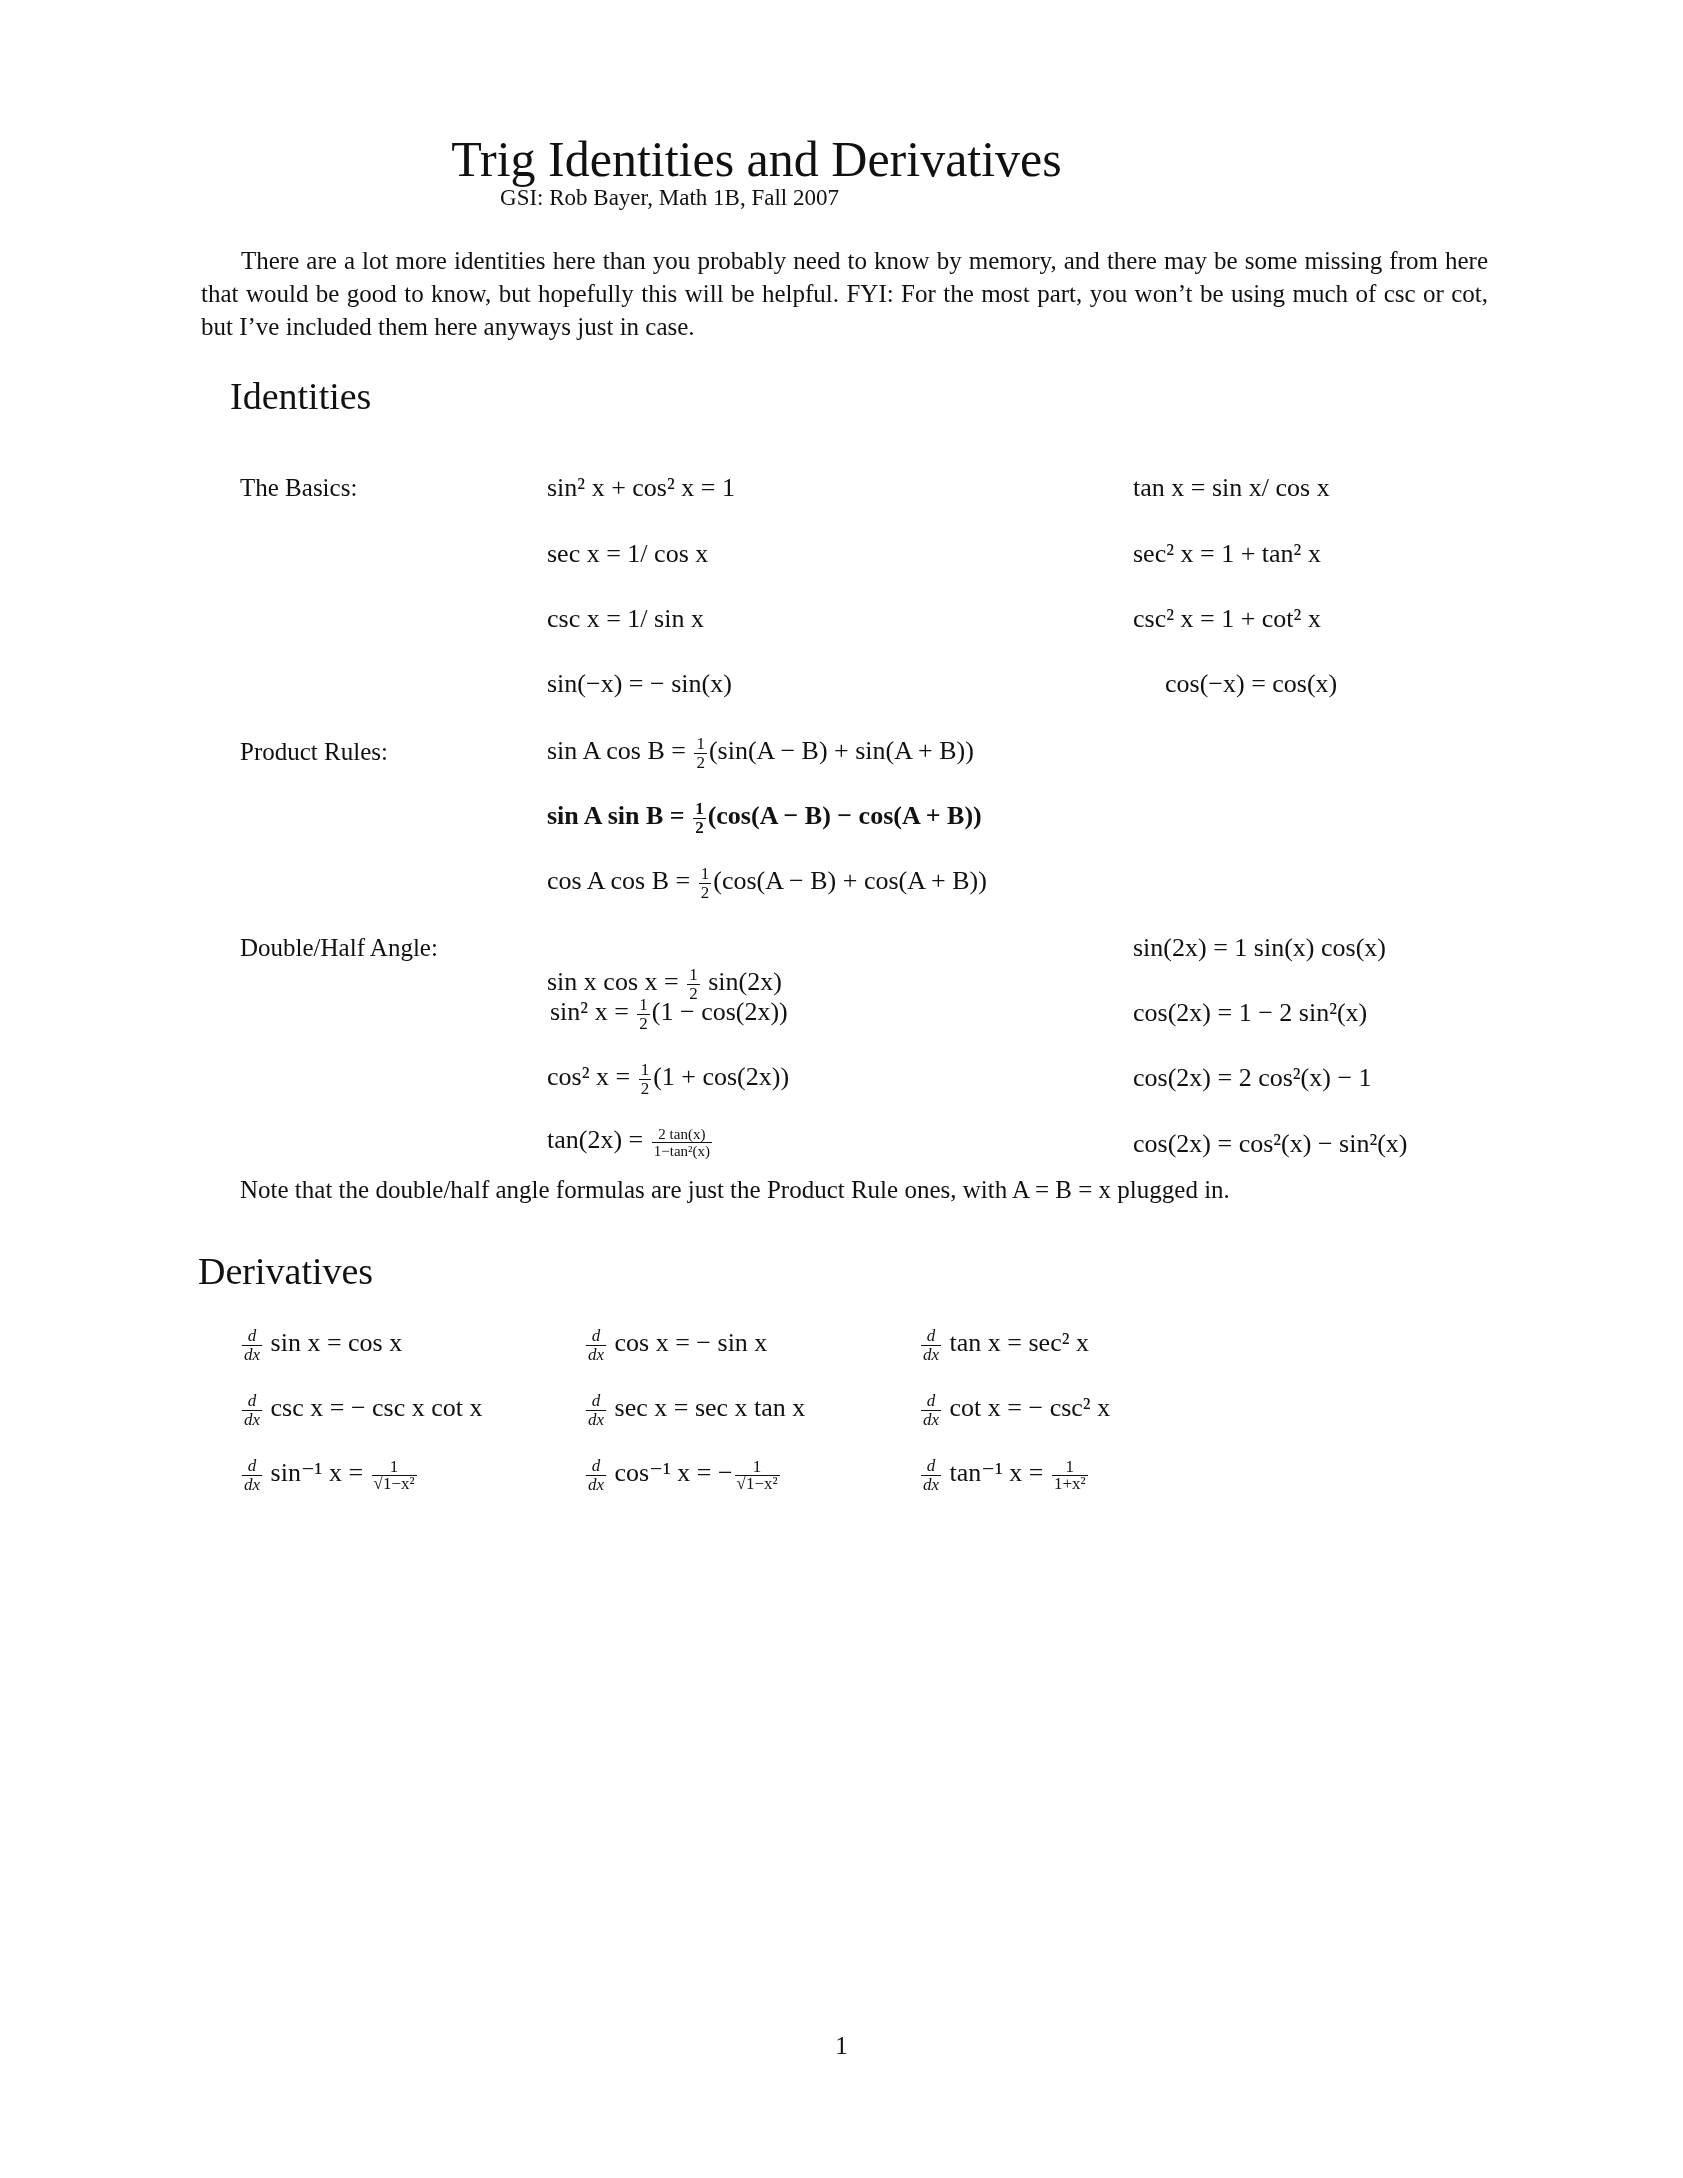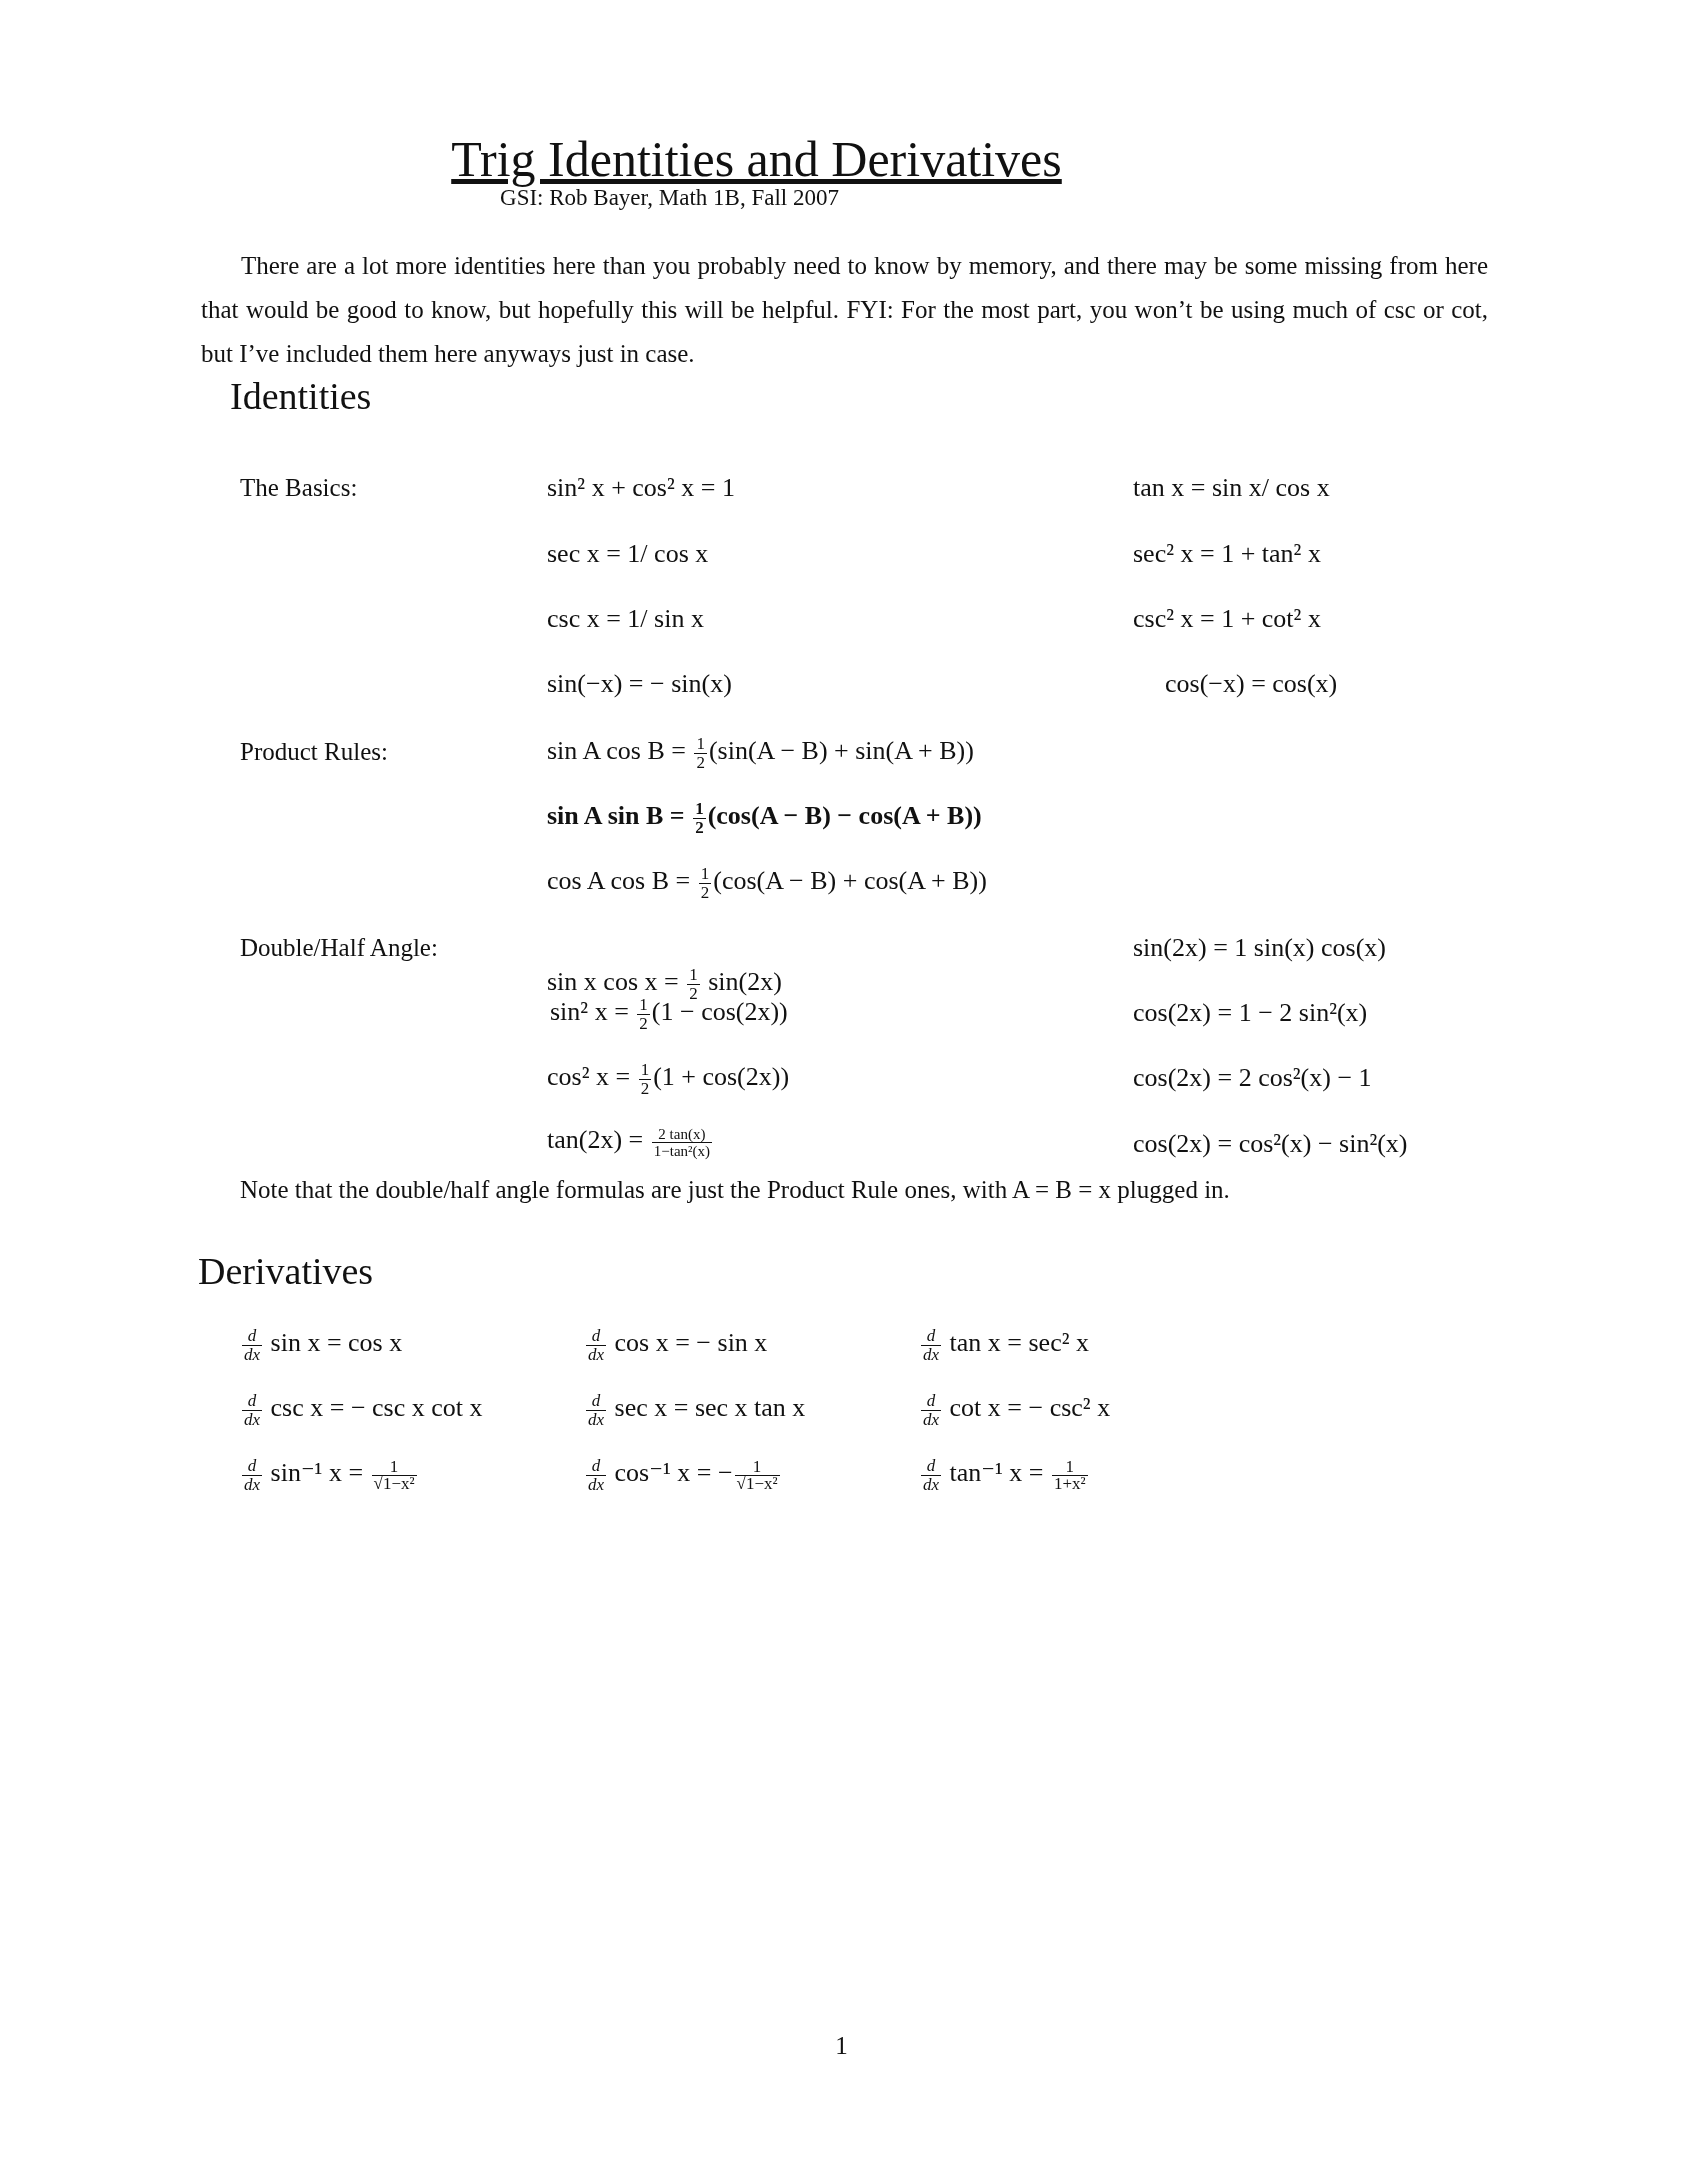--- a/index.html
+++ b/index.html
@@ -1,21 +1,21 @@
 <!DOCTYPE html>
 <html><head>
 <meta charset="utf-8">
 <style>
   html, body { margin: 0; padding: 0; background: #ffffff; }
   body { width: 1683px; height: 2178px; position: relative; overflow: hidden;
          font-family: "Liberation Serif", "DejaVu Serif", serif; color: #111; }
   .abs { position: absolute; white-space: nowrap; }
-  .title { left: 0; width: 1513px; top: 132px; text-align: center; font-size: 50px; line-height: 55px; text-decoration: underline; }
+  .title { left: 0; width: 1513px; top: 132px; text-align: center; font-size: 50px; line-height: 55px; }
   .subtitle { left: 0; width: 1339px; top: 184px; text-align: center; font-size: 23px; line-height: 28px; }
-  .intro { left: 201px; width: 1287px; top: 244px; font-size: 25px; line-height: 44px; white-space: normal; text-align: justify; }
+  .intro { left: 201px; width: 1287px; top: 244px; font-size: 25px; line-height: 33px; white-space: normal; text-align: justify; }
   .intro p { margin: 0; text-indent: 40px; }
   .h2 { font-size: 38px; line-height: 44px; }
   .label { font-size: 25px; line-height: 30px; }
   .eq { font-size: 26px; line-height: 30px; }
   i, .var { font-style: italic; }
   .frac { display: inline-block; vertical-align: middle; text-align: center; font-size: 17px; line-height: 18px; margin: 0 2px; }
   .frac .num { display: block; border-bottom: 1px solid #111; padding: 0 2px; }
   .frac .den { display: block; padding: 0 2px; }
   .frac.small { font-size: 15px; line-height: 16px; }
   .note { left: 240px; top: 1175px; font-size: 25px; line-height: 30px; }

